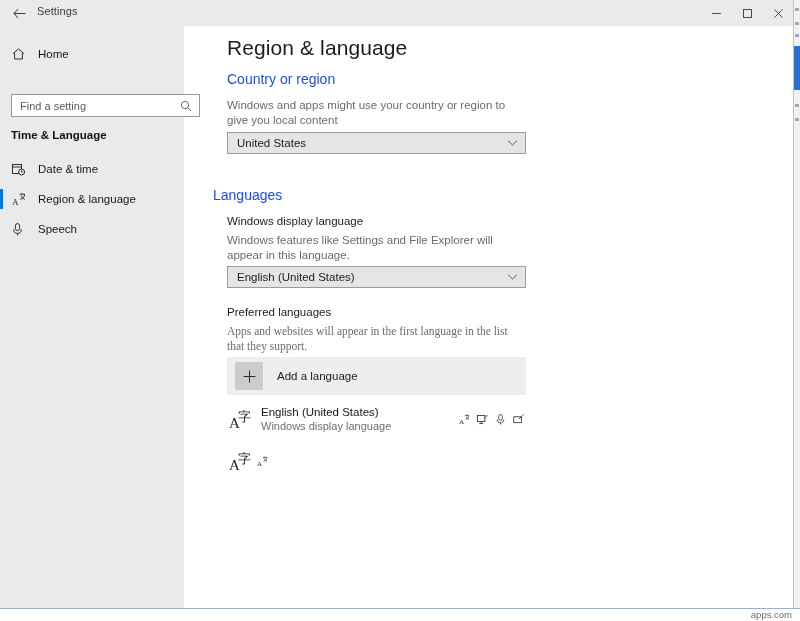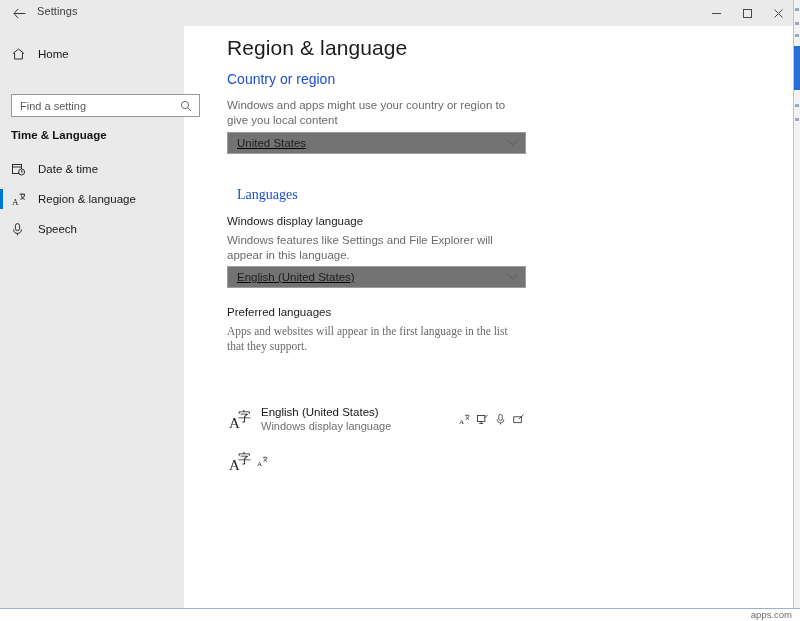--- a/index.html
+++ b/index.html
@@ -172,27 +172,26 @@
   .desc {
     font-size: 11.5px;
     color: #6b6b6b;
     line-height: 15px;
   }
 
   .combo {
     width: 299px;
     height: 22px;
     border: 1px solid #9b9b9b;
-    background: #737373;
+    background: #e5e5e5;
     box-sizing: border-box;
     display: flex;
     align-items: center;
     justify-content: space-between;
     padding: 0 7px 0 9px;
-    text-decoration: underline;
   }
   .combo .combo-value {
     font-size: 11.5px;
     color: #1c1c1c;
   }
   .combo .chev {
     color: #5a5a5a;
     display: flex;
     align-items: center;
   }
@@ -401,39 +400,47 @@
 
     <div class="combo" style="position:absolute; left:15px; top:106px;">
       <span class="combo-value">United States</span>
       <span class="chev">
         <svg width="11" height="8" viewBox="0 0 11 8" aria-hidden="true">
           <path d="M1 1.6 L5.5 6 L10 1.6" fill="none" stroke="currentColor" stroke-width="1"></path>
         </svg>
       </span>
     </div>
 
-    <div style="position:absolute; left:25px; top:161px;font-family:Liberation Serif, serif;" class="h2">Languages</div>
+    <div style="position:absolute; left:1px; top:161px;" class="h2">Languages</div>
 
     <div style="position:absolute; left:15px; top:189px;" class="h3">Windows display language</div>
 
     <div style="position:absolute; left:15px; top:207px; width:296px;" class="desc">Windows features like Settings and File Explorer will appear in this language.</div>
 
     <div class="combo" style="position:absolute; left:15px; top:240px;">
       <span class="combo-value">English (United States)</span>
       <span class="chev">
         <svg width="11" height="8" viewBox="0 0 11 8" aria-hidden="true">
           <path d="M1 1.6 L5.5 6 L10 1.6" fill="none" stroke="currentColor" stroke-width="1"></path>
         </svg>
       </span>
     </div>
 
     <div style="position:absolute; left:15px; top:280px;" class="h3">Preferred languages</div>
 
     <div style="position:absolute; left:15px; top:298px; width:296px;font-family:Liberation Serif, serif;" class="desc">Apps and websites will appear in the first language in the list that they support.</div>
 
+    <div class="add-lang">
+      <span class="plus-box">
+        <svg width="15" height="15" viewBox="0 0 15 15" aria-hidden="true">
+          <path d="M7.5 1.5 V13.5 M1.5 7.5 H13.5" stroke="currentColor" stroke-width="1" fill="none"></path>
+        </svg>
+      </span>
+      <span class="add-label">Add a language</span>
+    </div>
 
     <div class="lang-row" style="top:374px;">
       <span class="lang-icon">
         <svg width="26" height="24" viewBox="0 0 26 24" aria-hidden="true">
           <text x="0" y="21" font-size="15" font-family="Liberation Serif, serif" fill="currentColor">A</text>
           <text x="9" y="14" font-size="13" font-family="DejaVu Sans, sans-serif" fill="currentColor">字</text>
         </svg>
       </span>
       <span class="lang-text">
         <span class="lang-name" style="display:block;">English (United States)</span>

